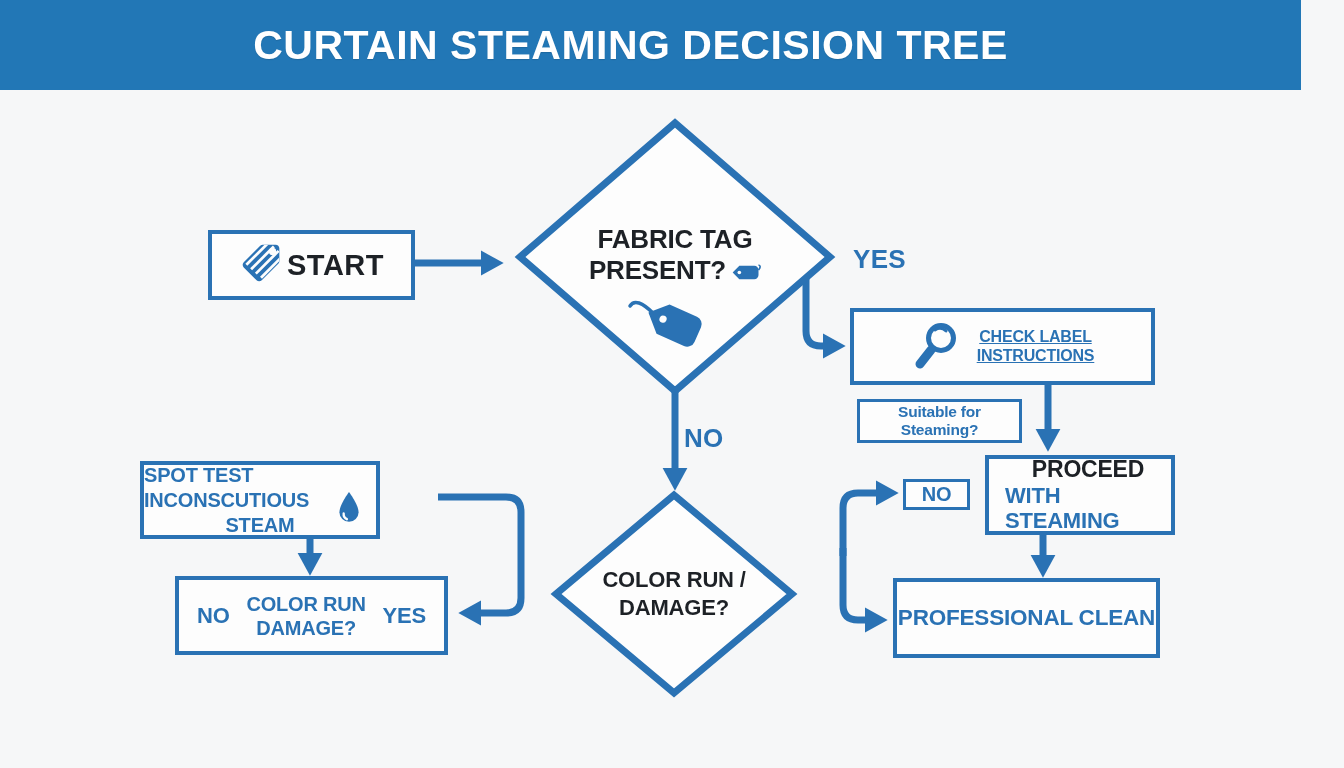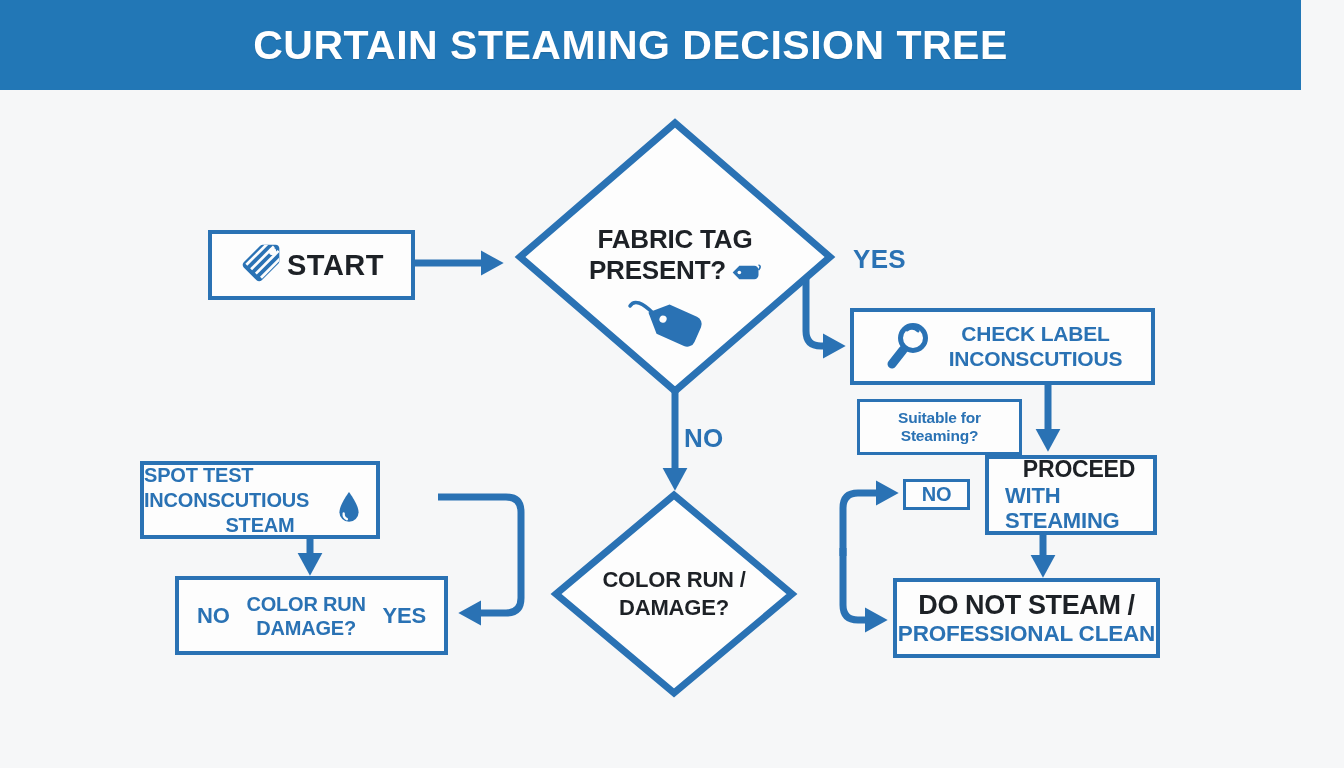--- a/index.html
+++ b/index.html
@@ -38,24 +38,24 @@
     display:flex;align-items:center;justify-content:center;
     font-weight:700;letter-spacing:-.2px;
   }
   .col{display:flex;flex-direction:column;align-items:center;line-height:1.15;}
   .blue{color:var(--accent);}
   .dark{color:var(--dark);}
   
   .start-box{left:208px;top:230px;width:207px;height:70px;gap:4px;}
   .start-box .lbl{font-size:29px;color:var(--dark);letter-spacing:.5px;}
   .check-box{left:850px;top:308px;width:305px;height:77px;gap:14px;}
-  .check-box .col{font-size:21px;}
-  .suitable-box{left:857px;top:399px;width:165px;height:56px;border-width:3px;}
+  .check-box .col{font-size:16px;text-decoration:underline;}
+  .suitable-box{left:857px;top:399px;width:165px;height:44px;border-width:3px;}
   .suitable-box .col{font-size:15.5px;line-height:1.18;}
-  .proceed-box{left:985px;top:455px;width:172px;height:80px;padding-left:16px;}
+  .proceed-box{left:985px;top:455px;width:190px;height:80px;padding-left:16px;}
   .proceed-box .l1{font-size:23px;}
   .proceed-box .l2{font-size:22px;}
   .no-chip{left:903px;top:479px;width:67px;height:31px;border-width:3px;font-size:20px;}
   .dns-box{left:893px;top:578px;width:267px;height:80px;}
   .dns-box .l1{font-size:27px;letter-spacing:-.4px;}
   .dns-box .l2{font-size:22.5px;letter-spacing:-.2px;}
   .spot-box{left:140px;top:461px;width:240px;height:78px;}
   .spot-box .col{font-size:20px;line-height:1.25;}
   .spot-box .drop{position:absolute;right:14px;bottom:6px;}
   .colorrun-box{left:175px;top:576px;width:273px;height:79px;justify-content:space-between;padding:0 18px;}
@@ -160,21 +160,21 @@
   <div class="node check-box">
     <span>
       <svg width="52" height="52" viewBox="0 0 52 52">
         <circle cx="30" cy="19" r="12.5" stroke="#2a72b4" stroke-width="5" fill="none"></circle>
         <path d="M24 11 a9 9 0 0 1 11 1" stroke="#2a72b4" stroke-width="3" fill="none" stroke-linecap="round"></path>
         <line x1="20" y1="31" x2="9" y2="45" stroke="#2a72b4" stroke-width="9" stroke-linecap="round"></line>
       </svg>
     </span>
     <div class="col blue">
       <span>CHECK LABEL</span>
-      <span>INCONSCUTIOUS</span>
+      <span>INSTRUCTIONS</span>
     </div>
   </div>
 
   <div class="node suitable-box">
     <div class="col blue">
       <span>Suitable for</span>
       <span>Steaming?</span>
     </div>
   </div>
 
@@ -182,21 +182,20 @@
     <div class="col">
       <span class="l1 dark">PROCEED</span>
       <span class="l2 blue">WITH STEAMING</span>
     </div>
   </div>
 
   <div class="node no-chip blue">NO</div>
 
   <div class="node dns-box">
     <div class="col">
-      <span class="l1 dark">DO NOT STEAM /</span>
       <span class="l2 blue">PROFESSIONAL CLEAN</span>
     </div>
   </div>
 
   <div class="d2-text">
     <div>COLOR RUN /</div>
     <div>DAMAGE?</div>
   </div>
 
   <div class="node spot-box">

